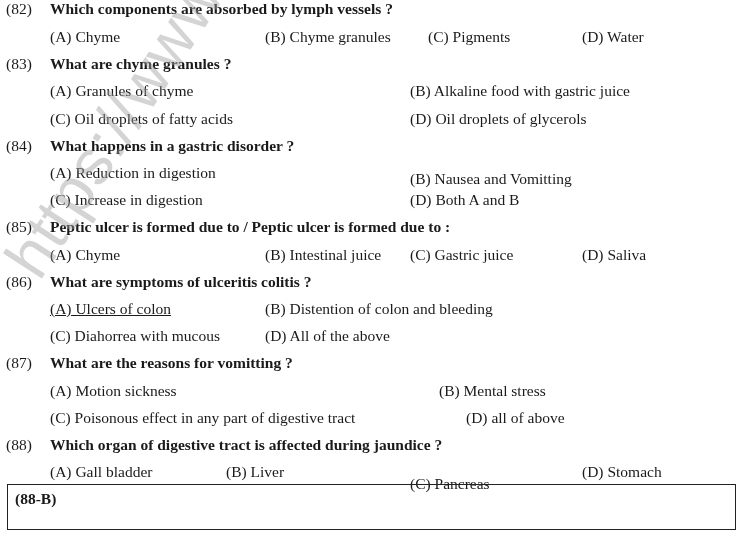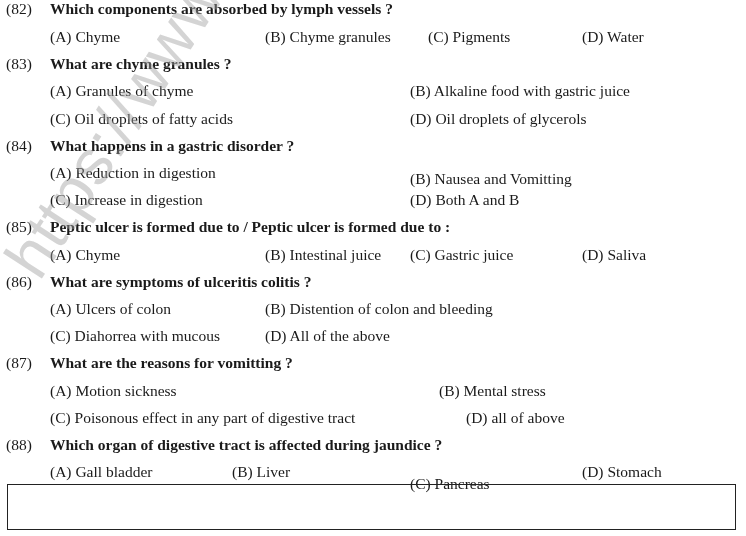--- a/index.html
+++ b/index.html
@@ -73,21 +73,21 @@
   <span class="opt" style="left:265px;">(B) Intestinal juice</span>
   <span class="opt" style="left:410px;">(C) Gastric juice</span>
   <span class="opt" style="left:582px;">(D) Saliva</span>
 </div>
 
 <div class="line" style="top:273px;">
   <span class="qnum">(86)</span>
   <span class="qtext">What are symptoms of ulceritis colitis ?</span>
 </div>
 <div class="line" style="top:300px; width:746px;">
-  <span class="opt" style="left:50px;">(A) Ulcers of colon</span>
+  <span class="opt" style="left:50px;text-decoration:underline;">(A) Ulcers of colon</span>
   <span class="opt" style="left:265px;">(B) Distention of colon and bleeding</span>
 </div>
 <div class="line" style="top:327px; width:746px;">
   <span class="opt" style="left:50px;">(C) Diahorrea with mucous</span>
   <span class="opt" style="left:265px;">(D) All of the above</span>
 </div>
 
 <div class="line" style="top:354px;">
   <span class="qnum">(87)</span>
   <span class="qtext">What are the reasons for vomitting ?</span>
@@ -100,19 +100,20 @@
   <span class="opt" style="left:50px;">(C) Poisonous effect in any part of digestive tract</span>
   <span class="opt" style="left:439px;margin-left:27px;">(D) all of above</span>
 </div>
 
 <div class="line" style="top:436px;">
   <span class="qnum">(88)</span>
   <span class="qtext">Which organ of digestive tract is affected during jaundice ?</span>
 </div>
 <div class="line" style="top:463px; width:746px;">
   <span class="opt" style="left:50px;">(A) Gall bladder</span>
-  <span class="opt" style="left:232px;">(B) Liver</span>
+  <span class="opt" style="left:226px;">(B) Liver</span>
   <span class="opt" style="left:410px;margin-top:12px;">(C)  Pancreas</span>
   <span class="opt" style="left:582px;">(D) Stomach</span>
 </div>
 
 <div class="answers">
+  <div>(88-B)</div>
 </div>
 
 </body></html>

